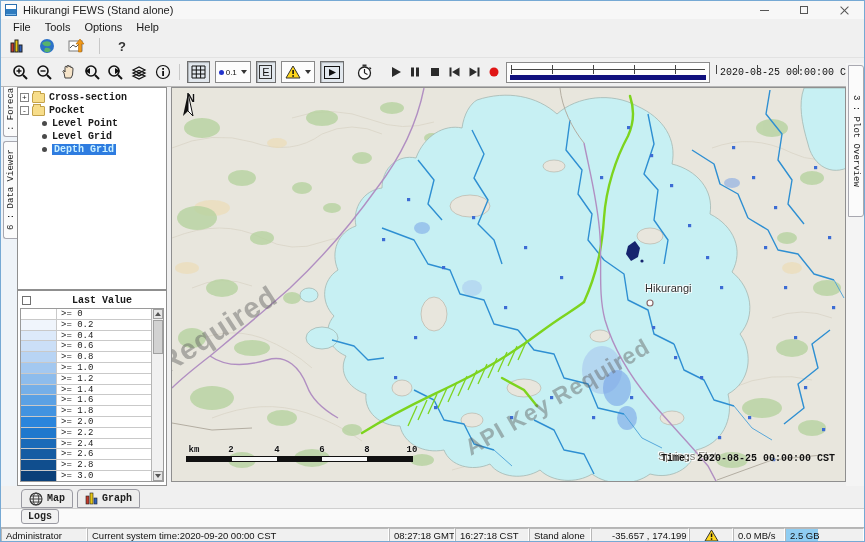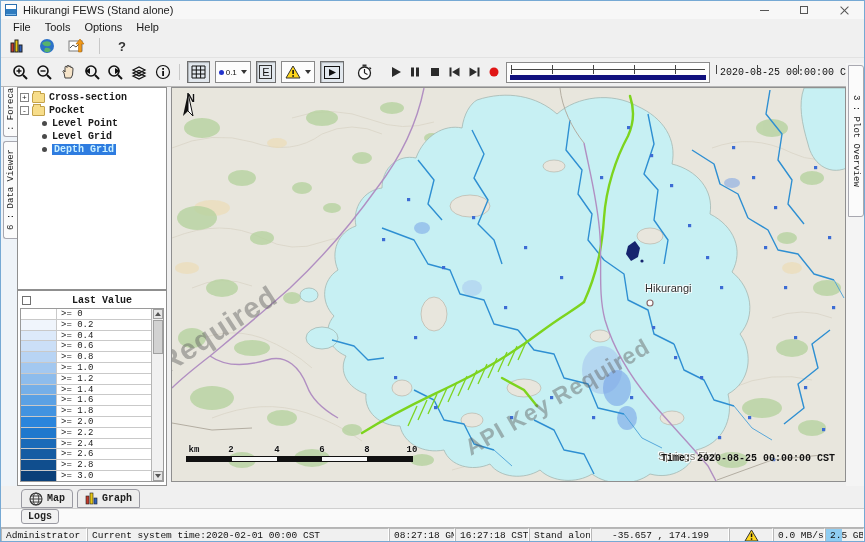--- a/index.html
+++ b/index.html
@@ -101,24 +101,24 @@
   .btab { height:19px; display:flex; align-items:center; gap:4px; padding:0 7px; border:1px solid #9a9aa2; border-radius:4px 4px 0 0; background:#ededed; font-size:10px; font-family:"Liberation Mono",monospace; font-weight:bold; color:#222; }
   .btab.active { background:#fafafa; height:21px; }
   .maxbox { width:8px; height:8px; border:1.5px solid #333; margin-left:4px; }
   .closex { position:relative; width:9px; height:9px; margin-left:3px; }
   .closex::before,.closex::after { content:""; position:absolute; left:-1px; top:4px; width:11px; height:2px; background:#222; }
   .closex::before { transform:rotate(45deg); } .closex::after { transform:rotate(-45deg); }
   #logsrow { position:absolute; left:0; top:508px; width:100%; height:19px; background:#fafafa; border-bottom:1px solid #b5b5b5; display:flex; align-items:flex-start; padding-left:20px; }
   #logsbtn { height:15px; padding:0 6px; border:1px solid #9a9aa2; border-radius:3px; background:#f2f2f2; font-size:10px; font-family:"Liberation Mono",monospace; font-weight:bold; color:#222; display:flex; align-items:center; }
 
   
-  #statusbar { position:absolute; left:0; top:527px; width:100%; height:15px; background:#f0f0f0; display:flex; font-family:Liberation Mono, monospace; font-size:9.5px; color:#111;border-radius:6px; }
+  #statusbar { position:absolute; left:0; top:527px; width:100%; height:15px; background:#f0f0f0; display:flex; font-family:Liberation Sans, sans-serif; font-size:9.5px; color:#111;border-radius:6px; }
   .scell { border:1px solid; border-color:#b8b8b8 #ffffff #ffffff #b8b8b8; padding:1px 4px; white-space:nowrap; overflow:hidden; display:flex; align-items:center; }
   #sc-user { width:86px; } #sc-systime { width:302px; } #sc-gmt { width:66px; } #sc-cst { width:74px; }
-  #sc-mode { width:62px; } #sc-coords { width:138px;padding-left:20px; } #sc-warn { width:44px; justify-content:center; }
+  #sc-mode { width:62px; } #sc-coords { width:98px;padding-left:20px; } #sc-warn { width:44px; justify-content:center; }
   #sc-net { width:52px; } #sc-mem { flex:1; position:relative;text-align:center; }
   #memfill { position:absolute; left:0; top:0; bottom:0; width:42%; background:#8fcdf2; }
   #sc-mem span { position:relative; }
 </style>
 </head>
 <body>
 
 <div id="app">
 
   <div id="menubar">
@@ -673,21 +673,21 @@
       <span>Graph</span>
     </div>
   </div>
 
   <div id="logsrow">
     <div id="logsbtn">Logs</div>
   </div>
 
   <div id="statusbar">
     <div class="scell" id="sc-user">Administrator</div>
-    <div class="scell" id="sc-systime">Current system time:2020-02-01 00:00 CST</div>
+    <div class="scell" id="sc-systime">Current system time:2020-09-20 00:00 CST</div>
     <div class="scell" id="sc-gmt">08:27:18 GMT</div>
     <div class="scell" id="sc-cst">16:27:18 CST</div>
     <div class="scell" id="sc-mode">Stand alone</div>
     <div class="scell" id="sc-coords">-35.657 , 174.199</div>
     <div class="scell" id="sc-warn">
       <svg width="15" height="13">
           <polygon points="7.5,1 14,12 1,12" fill="#ffd71e" stroke="#333" stroke-width="1"></polygon>
           <rect x="6.8" y="4.5" width="1.5" height="3.6" fill="#111"></rect>
           <rect x="6.8" y="9.3" width="1.5" height="1.5" fill="#111"></rect>
         </svg>

